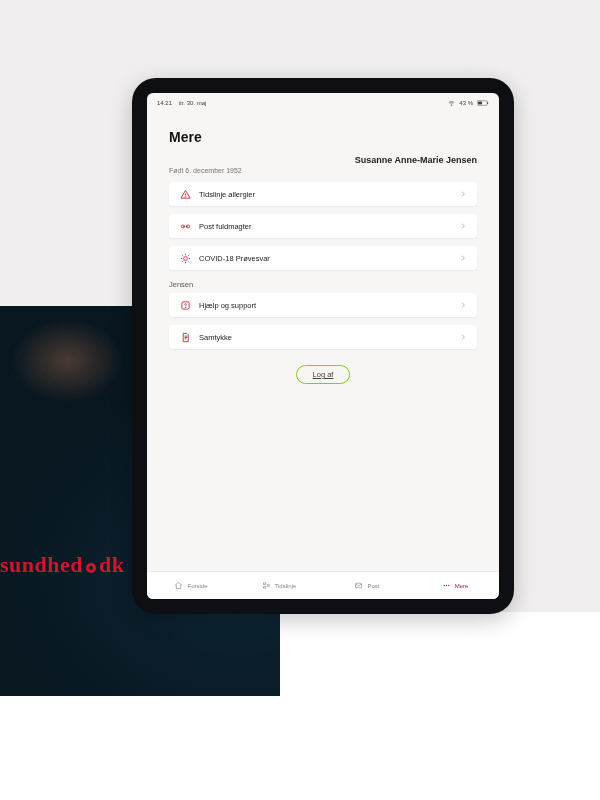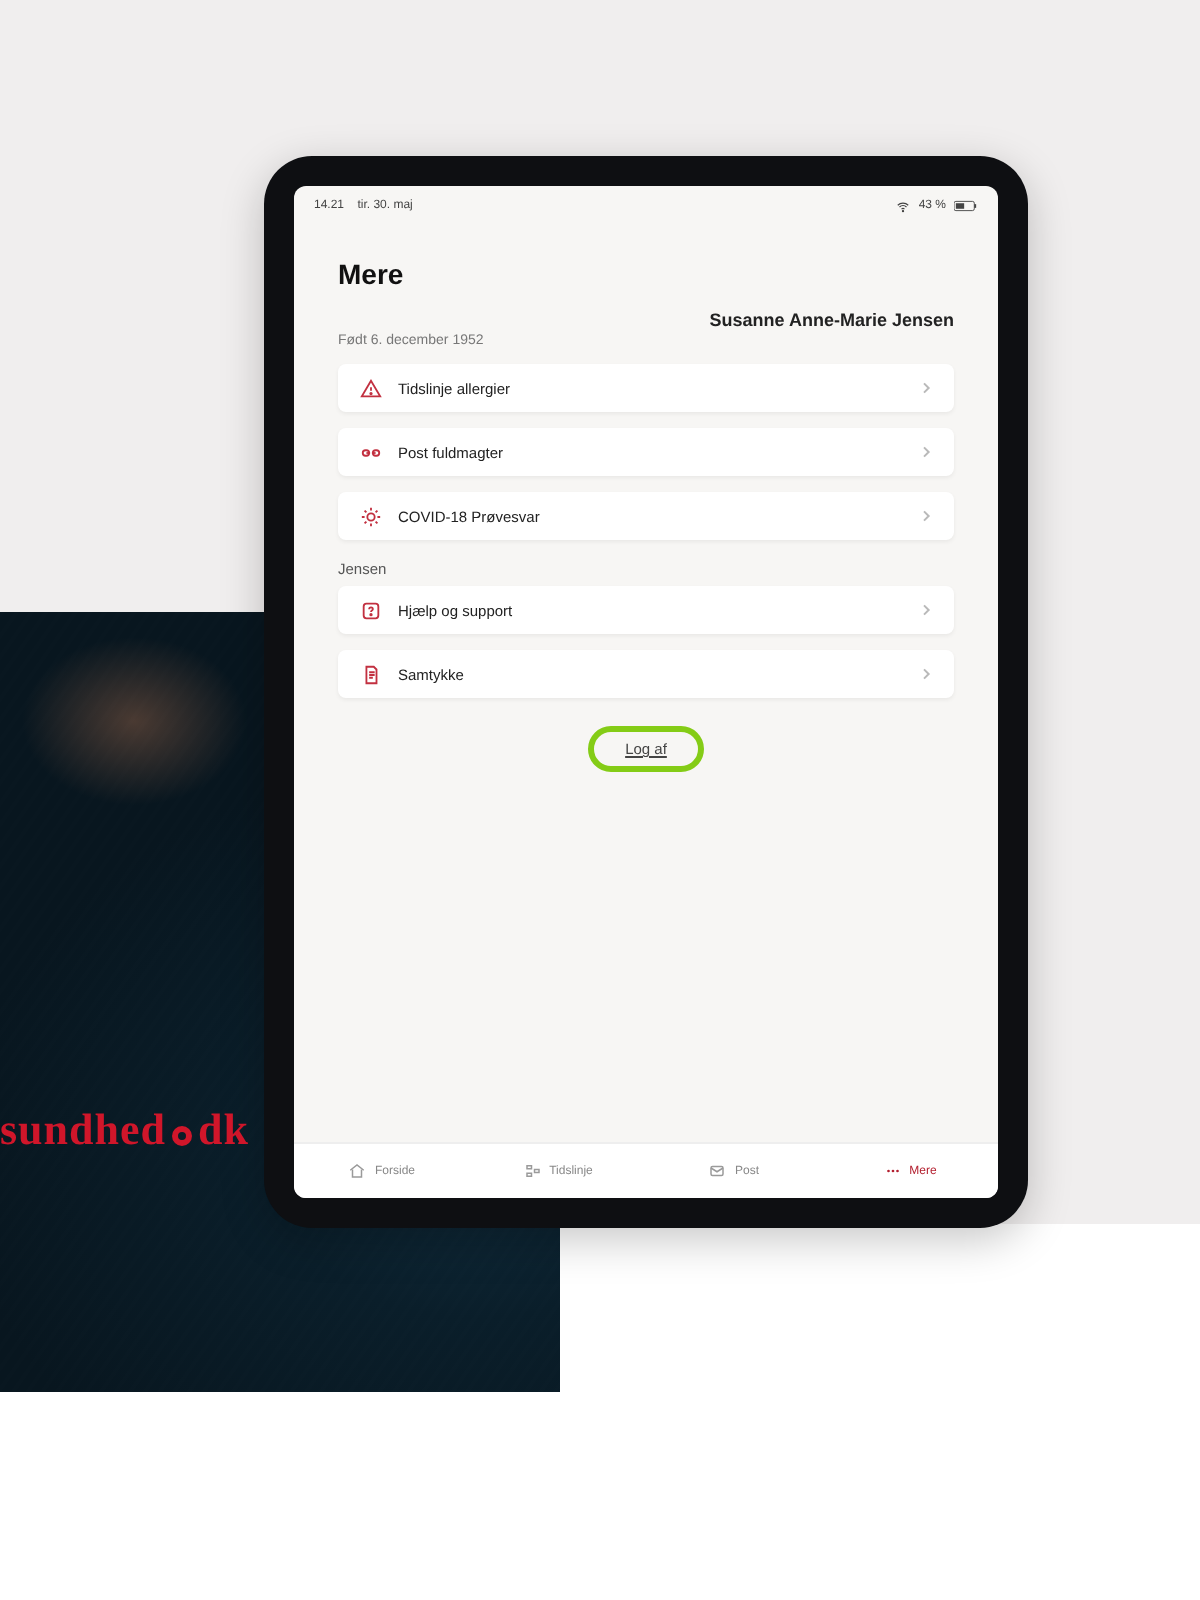--- a/index.html
+++ b/index.html
@@ -58,21 +58,21 @@
     padding: 0 10px;
     margin-bottom: 8px;
   }
   .row .icon { width: 12px; height: 12px; display:flex; align-items:center; justify-content:center; color:#c23040; }
   .row .icon svg { width: 11px; height: 11px; display:block; }
   .row .label { font-size: 7.5px; color: #222; margin-left: 8px; flex: 1; }
   .row .chev { color: #b9b9b9; }
   .row .chev svg { width: 8px; height: 8px; display:block; }
   .logout-wrap { text-align: center; margin-top: 14px; }
   .logout-btn {
-    display: inline-block; border: 3px solid #84cc16; background: transparent;
+    display: inline-block; border: 1px solid #84cc16; background: transparent;
     color: #444; font-size: 7.5px; padding: 4px 16px; border-radius: 12px; text-decoration: underline;
   }
   .tabbar {
     position: absolute; left: 0; right: 0; bottom: 0;
     height: 28px; background: #fff; border-top: 1px solid #eee;
     display: flex;
   }
   .tab { flex: 1; display: flex; align-items: center; justify-content: center; gap: 4px; }
   .tab svg { width: 9px; height: 9px; }
   .tab span.lbl { font-size: 6px; color: #888; }

